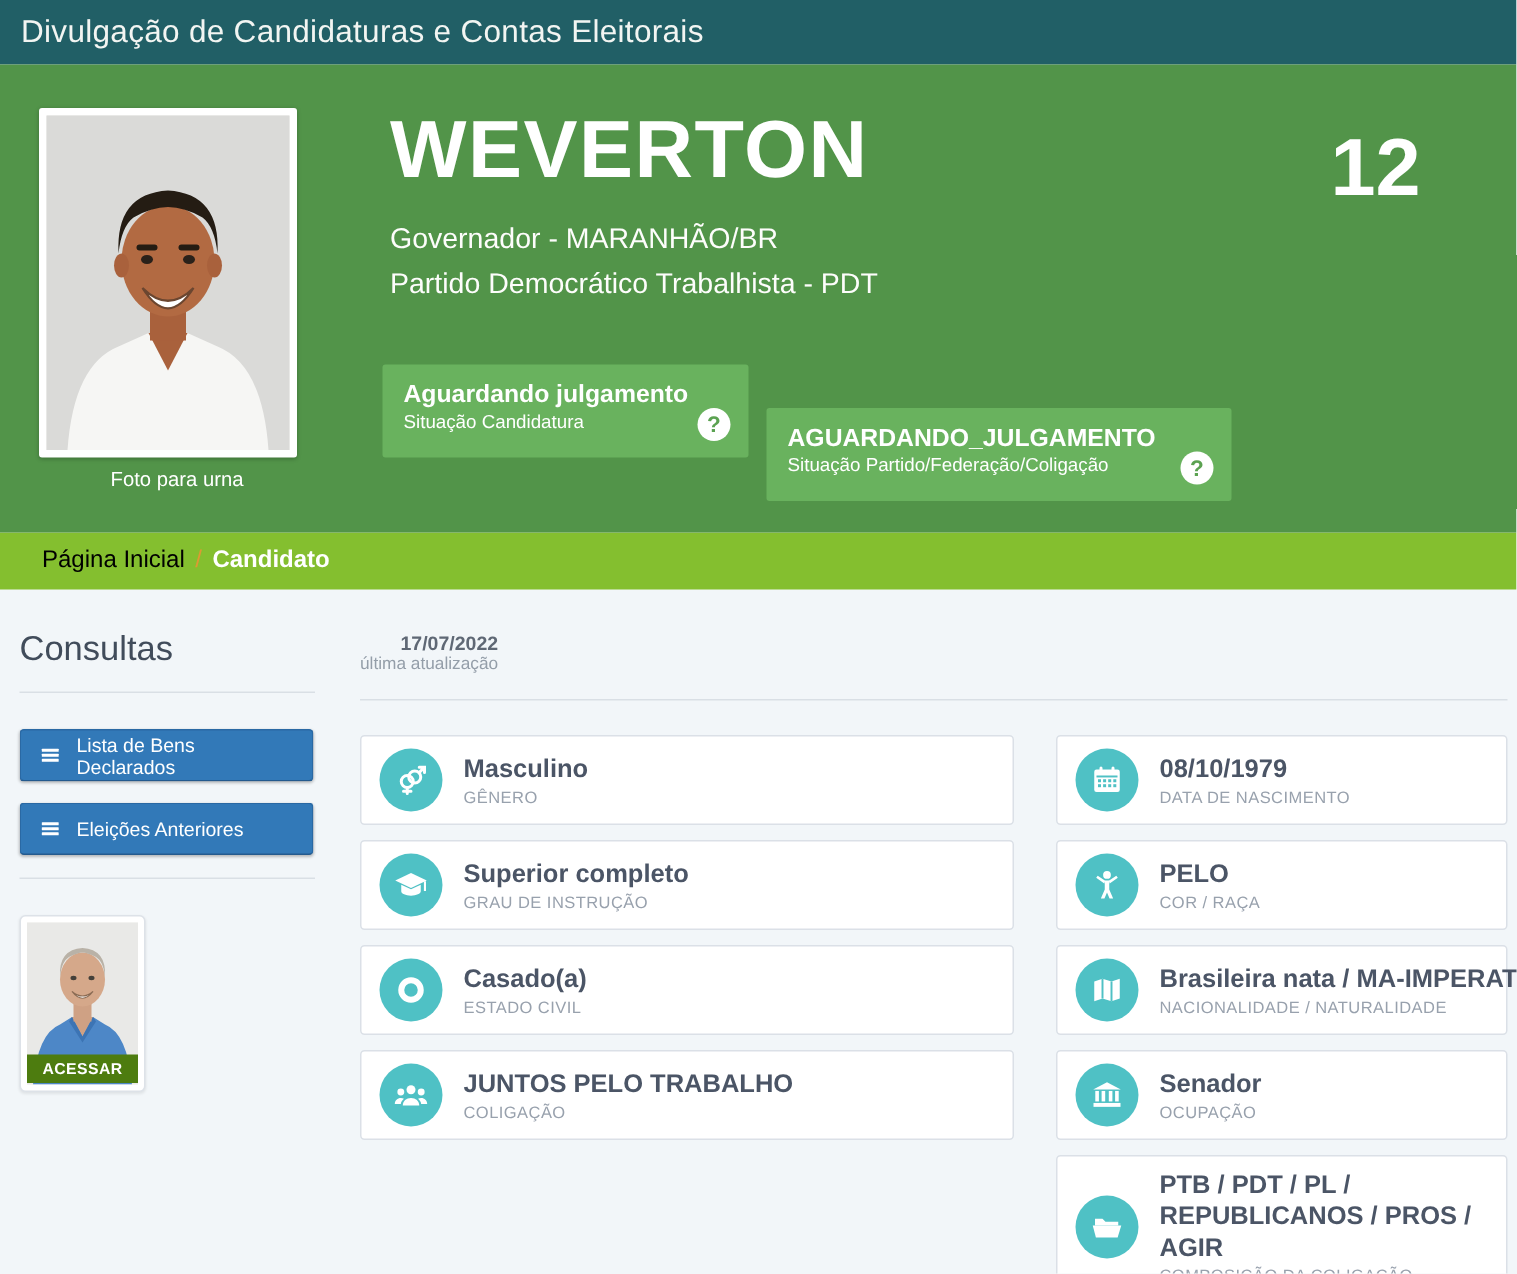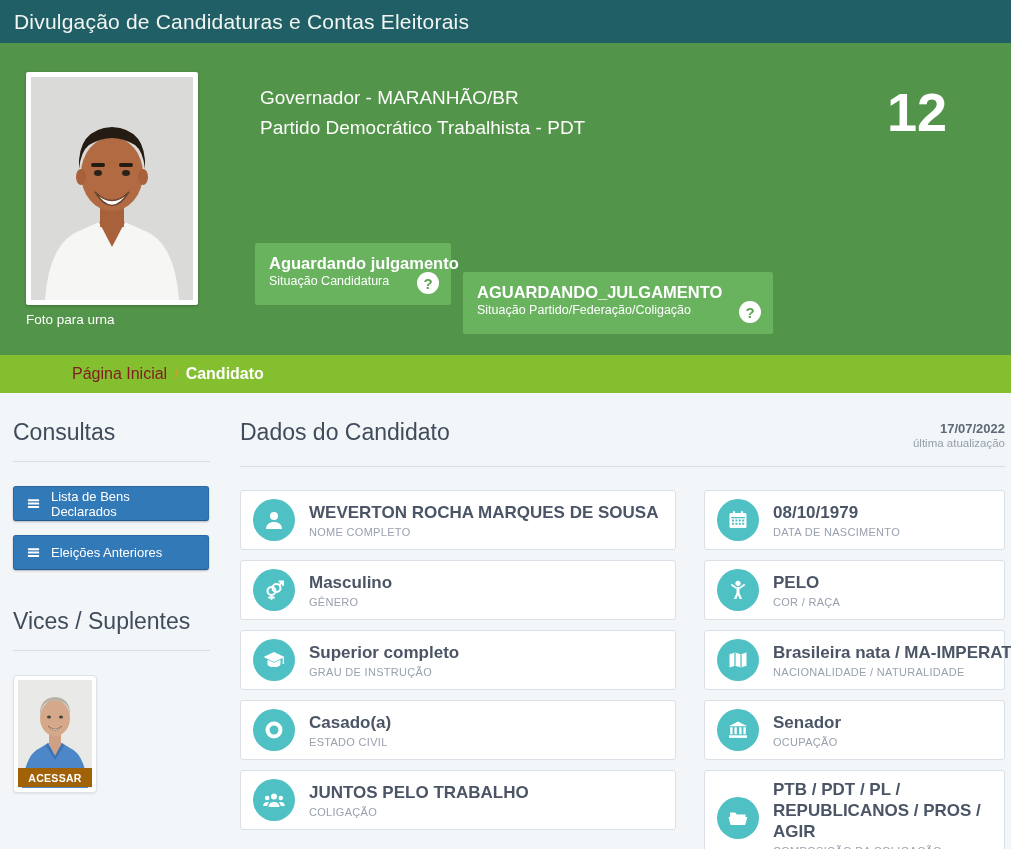--- a/index.html
+++ b/index.html
@@ -12,21 +12,21 @@
   }
   
   .topbar {
     height:43px; background:#215f66; display:flex; align-items:center;
     padding-left:14px;
   }
   .topbar h1 { color:#f2f5f2; font-size:21px; font-weight:400; letter-spacing:.2px; }
 
   
   .hero { position:relative; height:312px; background:#529449; }
-  .photo-block { position:absolute; left:26px; top:29px; width:184px; }
+  .photo-block { position:absolute; left:26px; top:29px; width:184px; text-align:center; }
   .photo-frame {
     width:172px; height:233px; background:#fff; padding:5px;
     border-radius:2px; box-shadow:0 1px 3px rgba(0,0,0,.25);
   }
   .photo-frame svg { display:block; width:162px; height:223px; background:#dadad8; }
   .photo-caption { margin-top:7px; color:#fff; font-size:13.5px; }
 
   .hero-main { position:absolute; left:260px; top:26px; }
   .hero-name { color:#fff; font-size:54px; font-weight:700; line-height:62px; letter-spacing:1px; }
   .hero-office, .hero-party { color:#fdfdfb; font-size:19px; line-height:30px; }
@@ -35,34 +35,34 @@
   .hero-number {
     position:absolute; right:64px; top:38px;
     color:#fff; font-size:54px; font-weight:700;
   }
 
   .badges { position:absolute; left:255px; top:200px; display:flex; gap:12px; }
   .badge {
     position:relative; background:#69b25e; height:62px; border-radius:2px;
     padding:10px 46px 10px 14px; color:#fff;
   }
-  .badge-0 { width:196px; } .badge-1 { width:310px;margin-top:29px; }
+  .badge-0 { width:244px; } .badge-1 { width:310px;margin-top:29px; }
   .badge-title { font-size:16.5px; font-weight:700; line-height:20px; white-space:nowrap; }
   .badge-sub { font-size:12.5px; line-height:17px; white-space:nowrap; }
   .help-circle {
     position:absolute; right:12px; bottom:11px; width:22px; height:22px;
     background:#fff; color:#5ba251; border-radius:50%; font-size:15px; font-weight:700;
     display:flex; align-items:center; justify-content:center; cursor:pointer;
   }
 
   
   .breadcrumb {
     height:38px; background:#84bf2f; line-height:38px; padding-left:28px; font-size:16px;
   }
-  .crumb-home { color:#7f1d1d; cursor:pointer;margin-left:44px; }
+  .crumb-home { color:#000000; cursor:pointer; }
   .crumb-sep { color:#dd9933; margin:0 7px; }
   .crumb-cur { color:#fff; font-weight:700; }
 
   
   .content { display:flex; padding-top:26px; min-height:456px; }
   .sidebar { width:240px; padding-left:13px; flex-shrink:0; }
   h2.sec-title { font-size:23px; font-weight:400; color:#414c5b; }
   .sidebar hr, .main hr { border:none; border-top:1px solid #d9dfe5; }
   .sidebar hr { margin:15px 30px 0 0; }
   .side-btn {
@@ -76,21 +76,21 @@
   .side-btn svg { width:15px; height:15px; flex-shrink:0; }
   .vices-title { margin-top:38px; }
   .vice-card {
     position:relative; margin-top:24px; width:84px; height:118px;
     background:#fff; border:1px solid #dde2e8; border-radius:4px; padding:4px;
     cursor:pointer; box-shadow:0 1px 2px rgba(0,0,0,.08);
   }
   .vice-card svg { display:block; width:74px; height:108px; background:#e9e9e7; }
   .vice-btn {
     position:absolute; left:4px; right:4px; bottom:5px; height:19px;
-    background:#a16207; color:#fff; font-size:10.5px; font-weight:700;
+    background:#4d7c0f; color:#fff; font-size:10.5px; font-weight:700;
     display:flex; align-items:center; justify-content:center; letter-spacing:.3px;
   }
 
   .main { flex:1; padding-right:6px; }
   .main-head { display:flex; justify-content:space-between; align-items:flex-start; }
   .updated { text-align:right; padding-top:2px; }
   .updated-date { font-size:13px; font-weight:600; color:#5f6875; line-height:15px; }
   .updated-label { font-size:11.5px; color:#949ea9; line-height:14px; }
   .main hr { margin-top:16px; }
 
@@ -135,20 +135,21 @@
         <rect x="88" y="86" width="14" height="4" rx="2" fill="#241c13"></rect>
         <ellipse cx="67" cy="96" rx="4" ry="3" fill="#2a211a"></ellipse>
         <ellipse cx="95" cy="96" rx="4" ry="3" fill="#2a211a"></ellipse>
         <path d="M64 115 Q81 132 98 115 Q81 142 64 115 Z" fill="#fff" stroke="#6b4630" stroke-width="1.5"></path>
       </svg>
     </div>
     <div class="photo-caption">Foto para urna</div>
   </div>
 
   <div class="hero-main">
+    <div class="hero-name">WEVERTON</div>
     <div class="hero-office">Governador - MARANHÃO/BR</div>
     <div class="hero-party">Partido Democrático Trabalhista - PDT</div>
   </div>
 
   <div class="hero-number">12</div>
 
   <div class="badges">
     <div class="badge badge-0">
       <div class="badge-title">Aguardando julgamento</div>
       <div class="badge-sub">Situação Candidatura</div>
@@ -180,63 +181,49 @@
     </button>
     <button class="side-btn">
       <svg viewBox="0 0 24 24" fill="#fff">
         <rect x="3" y="5" width="18" height="3.2" rx="0.6"></rect>
           <rect x="3" y="10.4" width="18" height="3.2" rx="0.6"></rect>
           <rect x="3" y="15.8" width="18" height="3.2" rx="0.6"></rect>
       </svg>
       <span>Eleições Anteriores</span>
     </button>
 
-    <h2 class="sec-title vices-title">Vices / Suplentes</h2>
     <hr>
     <div class="vice-card">
       <svg viewBox="0 0 74 108">
         <rect width="74" height="108" fill="#e9e9e7"></rect>
         <path d="M4 108 Q7 74 22 68 L30 63 H44 L52 68 Q67 74 70 108 Z" fill="#4d87c7"></path>
         <path d="M30 63 37 76 44 63 Z" fill="#cfa184"></path>
         <path d="M30 63 37 76 44 63 46 66 37 80 28 66 Z" fill="#3c74b4"></path>
         <rect x="31" y="50" width="12" height="16" fill="#cfa184"></rect>
         <ellipse cx="37" cy="38" rx="15" ry="18" fill="#d5a88a"></ellipse>
         <path d="M22 36 Q21 18 37 17 Q53 18 52 36 Q51 26 46 23 Q40 20 37 20 Q34 20 28 23 Q23 26 22 36 Z" fill="#b9b2a7"></path>
         <ellipse cx="31" cy="37" rx="2" ry="1.5" fill="#44403a"></ellipse>
         <ellipse cx="43" cy="37" rx="2" ry="1.5" fill="#44403a"></ellipse>
         <path d="M30 46 Q37 52 44 46 Q37 55 30 46 Z" fill="#fff" stroke="#8a6a52" stroke-width="0.8"></path>
       </svg>
       <div class="vice-btn">ACESSAR</div>
     </div>
   </aside>
 
   <main class="main">
     <div class="main-head">
-      <h2 class="sec-title">Dados do Candidato</h2>
       <div class="updated">
         <div class="updated-date">17/07/2022</div>
         <div class="updated-label">última atualização</div>
       </div>
     </div>
     <hr>
 
     <div class="cards-wrap">
       <div class="col col-left">
-        <div class="card">
-          <span class="circ">
-            <svg viewBox="0 0 24 24" fill="#fff">
-                <circle cx="12" cy="8" r="4"></circle>
-                <path d="M4 21c0-4.4 3.6-7 8-7s8 2.6 8 7z"></path>
-              </svg>
-          </span>
-          <div class="card-text">
-            <div class="card-value">WEVERTON ROCHA MARQUES DE SOUSA</div>
-            <div class="card-label">NOME COMPLETO</div>
-          </div>
-        </div>
         <div class="card">
           <span class="circ">
             <svg viewBox="0 0 24 24" fill="none" stroke="#fff" stroke-width="2" stroke-linecap="round">
               <circle cx="9.5" cy="13" r="4"></circle>
                 <path d="M9.5 17v4M7 19.5h5"></path>
                 <circle cx="14.5" cy="10" r="4"></circle>
                 <path d="M17.4 7.1 21 3.5M17.5 3.5H21v3.5"></path>
             </svg>
           </span>
           <div class="card-text">

